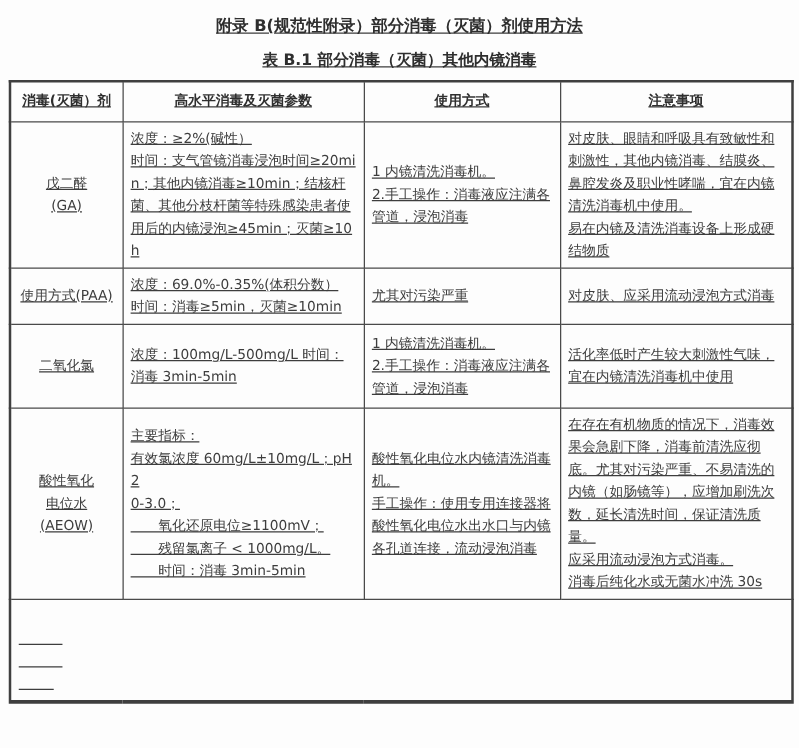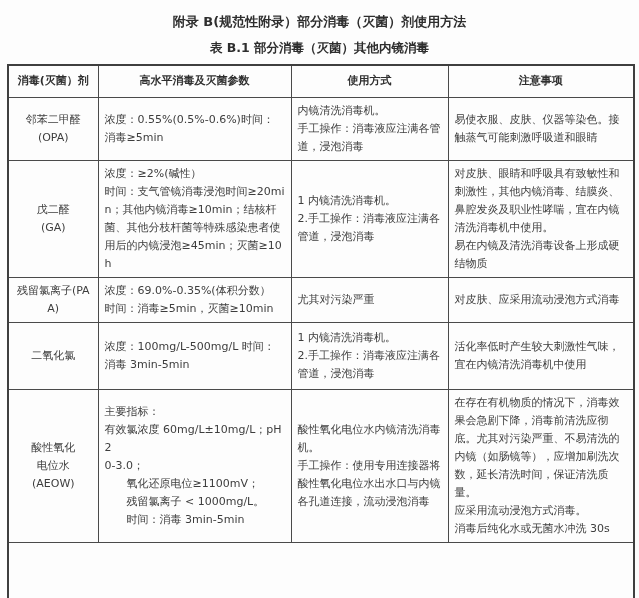--- a/index.html
+++ b/index.html
@@ -6,20 +6,21 @@
   html, body {
     width: 639px; height: 598px;
     background: #fdfdfd;
     overflow: hidden;
     font-family: "DejaVu Sans", "Liberation Sans", sans-serif;
   }
   .page {
     width: 639px; height: 466px;
     background: #fdfdfd;
     color: #3d3d3d;
+    text-decoration: underline;
   }
   .titles { padding-top: 8px; }
   .title-line {
     text-align: center;
     font-size: 13px;
     font-weight: bold;
     color: #2e2e2e;
     line-height: 27px;
     white-space: nowrap;
   }
@@ -95,40 +96,32 @@
     </colgroup>
     <thead>
       <tr class="h-header">
         <th>消毒(灭菌）剂</th>
         <th>高水平消毒及灭菌参数</th>
         <th>使用方式</th>
         <th>注意事项</th>
       </tr>
     </thead>
     <tbody>
-      <tr class="h-r1">
-        <td class="agent-cell">邻苯二甲醛
-(OPA)</td>
-        <td>浓度：0.55%(0.5%-0.6%)时间：消毒≥5min</td>
-        <td>内镜清洗消毒机。
-手工操作：消毒液应注满各管道，浸泡消毒</td>
-        <td>易使衣服、皮肤、仪器等染色。接触蒸气可能刺激呼吸道和眼睛</td>
-      </tr>
       <tr class="h-r2">
         <td class="agent-cell">戊二醛
 (GA)</td>
         <td>浓度：≥2%(碱性）
 时间：支气管镜消毒浸泡时间≥20min；其他内镜消毒≥10min；结核杆菌、其他分枝杆菌等特殊感染患者使用后的内镜浸泡≥45min；灭菌≥10h</td>
         <td>1 内镜清洗消毒机。
 2.手工操作：消毒液应注满各管道，浸泡消毒</td>
         <td>对皮肤、眼睛和呼吸具有致敏性和刺激性，其他内镜消毒、结膜炎、鼻腔发炎及职业性哮喘，宜在内镜清洗消毒机中使用。
 易在内镜及清洗消毒设备上形成硬结物质</td>
       </tr>
       <tr class="h-r3">
-        <td class="agent-cell">残留氯离子(PAA)</td>
+        <td class="agent-cell">使用方式(PAA)</td>
         <td>浓度：69.0%-0.35%(体积分数）
 时间：消毒≥5min，灭菌≥10min</td>
         <td>尤其对污染严重</td>
         <td>对皮肤、应采用流动浸泡方式消毒</td>
       </tr>
       <tr class="h-r4">
         <td class="agent-cell">二氧化氯</td>
         <td>浓度：100mg/L-500mg/L 时间：消毒 3min-5min</td>
         <td>1 内镜清洗消毒机。
 2.手工操作：消毒液应注满各管道，浸泡消毒</td>

